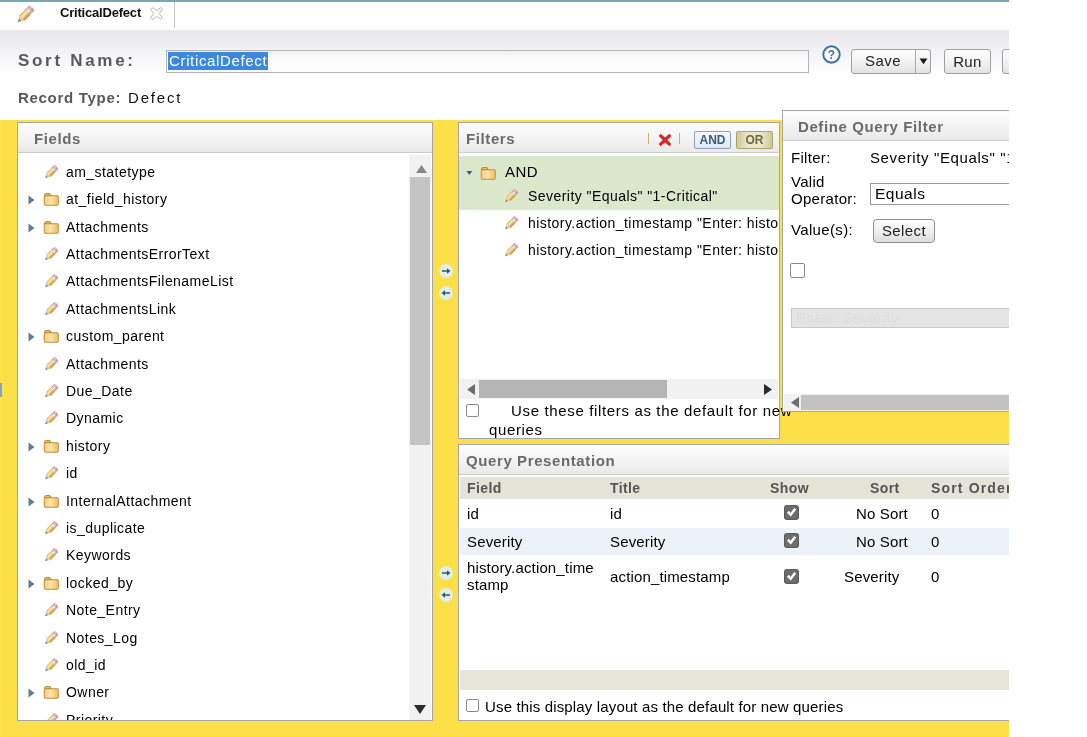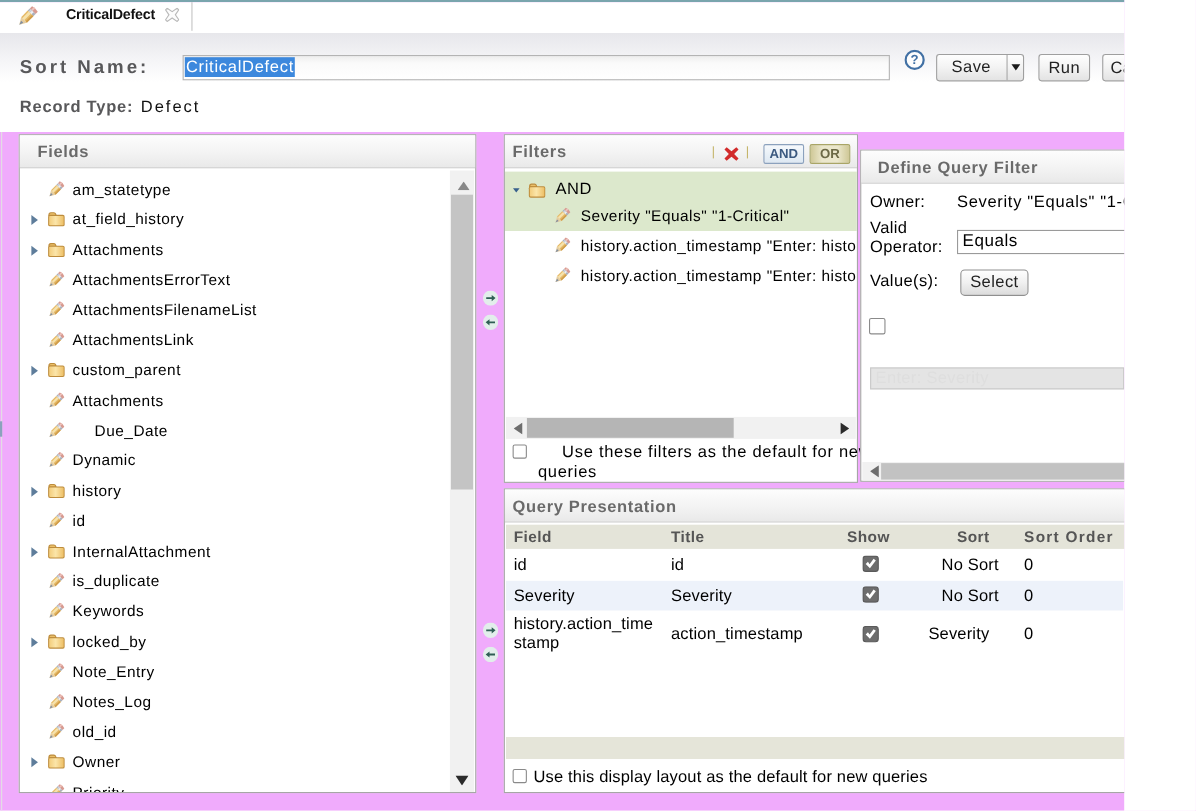--- a/index.html
+++ b/index.html
@@ -1,17 +1,17 @@
 <!DOCTYPE html>
 <html><head>
 <meta charset="utf-8">
 <style>
   html,body{margin:0;padding:0;background:#fff;}
   body{font-family:"Liberation Sans",sans-serif;color:#000;}
-  #page{position:relative;width:1009px;height:737px;overflow:hidden;background:#f0abfc;padding-left:13px;}
+  #page{position:relative;width:1009px;height:737px;overflow:hidden;background:#fde047;}
   .abs{position:absolute;}
   
   #topline{left:0;top:0;width:1087px;height:2px;background:#79a5ad;}
   #tabbar{left:0;top:2px;width:1087px;height:28px;background:#fff;}
   #tabsep{left:174px;top:2px;width:1px;height:26px;background:#c4c4c4;}
   #tabtitle{left:60px;top:5px;font-size:13px;font-weight:bold;color:#111;letter-spacing:-0.2px;}
   #toolbar{left:0;top:30px;width:1087px;height:90px;background:linear-gradient(180deg,#e7e7eb 0%,#f6f6f8 30%,#ffffff 50%);}
   #qname{left:18px;top:51px;font-size:17px;font-weight:bold;color:#58585a;letter-spacing:2.7px;}
   #qinput{left:166px;top:50px;width:641px;height:21px;border:1px solid #b4b4b4;background:linear-gradient(180deg,#eeeeee 0%,#fafafa 30%,#ffffff 100%);}
   #qsel{left:168px;top:52px;height:18px;background:#3c88dd;color:#fff;font-size:15px;line-height:18px;padding:0 1px;letter-spacing:0.65px;}
@@ -182,21 +182,21 @@
       <div class="trow" style="left:0;top:196.6px;width:414px;">
           <svg class="icon16" style="left:25px;" viewBox="0 0 18 18" width="17" height="19">
             <use href="#pencil"></use>
           </svg>
           <div class="txt" style="left:48px;">Attachments</div>
         </div>
       <div class="trow" style="left:0;top:224.0px;width:414px;">
           <svg class="icon16" style="left:25px;" viewBox="0 0 18 18" width="17" height="19">
             <use href="#pencil"></use>
           </svg>
-          <div class="txt" style="left:48px;margin-left:20px;">Due_Date</div>
+          <div class="txt" style="left:48px;">Due_Date</div>
         </div>
       <div class="trow" style="left:0;top:251.4px;width:414px;">
           <svg class="icon16" style="left:25px;" viewBox="0 0 18 18" width="17" height="19">
             <use href="#pencil"></use>
           </svg>
           <div class="txt" style="left:48px;">Dynamic</div>
         </div>
       <div class="trow" style="left:0;top:278.8px;width:414px;">
           <svg class="tri" style="left:10px;">
             <use href="#triR"></use>
@@ -333,25 +333,25 @@
         <path d="M8 0 L8 11 L0 5.5 Z" fill="#6e6e6e"></path>
       </svg>
     <div class="sbthumb" style="left:20px;top:257px;width:188px;height:18px;background:#b5b5b5;"></div>
     <svg class="sbarrow" style="left:305px;top:261px" width="8" height="11" viewBox="0 0 8 11">
         <path d="M0 0 L0 11 L8 5.5 Z" fill="#2b2b2b"></path>
       </svg>
     <div class="cb" style="left:7px;top:281px;"></div>
     <div class="lbl" style="left:4px;top:278px;width:306px;font-size:15px;letter-spacing:0.65px;line-height:19px;text-indent:22px;margin-left:26px;">Use these filters as the default for new queries</div>
   </div>
 
-  <div class="panel" id="definePanel" style="left:782px;top:136px;width:291px;height:302px;">
+  <div class="panel" id="definePanel" style="left:782px;top:110px;width:291px;height:302px;">
     <div class="phead">
         <div class="ptitle" style="left:15px;">Define Query Filter</div>
       </div>
-    <div class="lbl" style="left:8px;top:38px;font-size:15px;letter-spacing:0.3px;">Owner:</div>
+    <div class="lbl" style="left:8px;top:38px;font-size:15px;letter-spacing:0.3px;">Filter:</div>
     <div class="lbl" style="left:87px;top:38px;font-size:15px;width:203px;white-space:nowrap;overflow:hidden;letter-spacing:0.62px;">Severity "Equals" "1-Critical"</div>
     <div class="lbl" style="left:8px;top:63px;font-size:15px;line-height:16.5px;letter-spacing:0.3px;">Valid<br>Operator:</div>
     <div class="abs" style="left:87px;top:72px;width:200px;height:19px;border:1px solid #9a9a9a;background:#fff;font-size:15.5px;padding:1px 0 0 4px;letter-spacing:0.5px;">Equals</div>
     <div class="lbl" style="left:8px;top:110px;font-size:15px;">Value(s):</div>
     <div class="abs" style="left:90px;top:108px;width:62px;height:24px;box-sizing:border-box;border:1px solid #8f8f8f;border-radius:4px;background:linear-gradient(180deg,#fefefe 0%,#f0f0f0 50%,#dcdcdc 100%);font-size:15px;color:#222;text-align:center;line-height:22px;letter-spacing:0.4px;">Select</div>
     <div class="cb" style="left:7px;top:152px;width:15px;height:15px;"></div>
     <div class="abs" style="left:8px;top:197px;width:225px;height:18px;border:1px solid #c8c8c8;background:#e4e4e4;color:#dedede;font-size:15px;padding:0 0 0 4px;letter-spacing:0.3px;">Enter: Severity</div>
 
     <div class="sbv" style="left:1px;top:283px;width:287px;height:17px;"></div>
     <svg class="sbarrow" style="left:8px;top:286px" width="8" height="11" viewBox="0 0 8 11">

